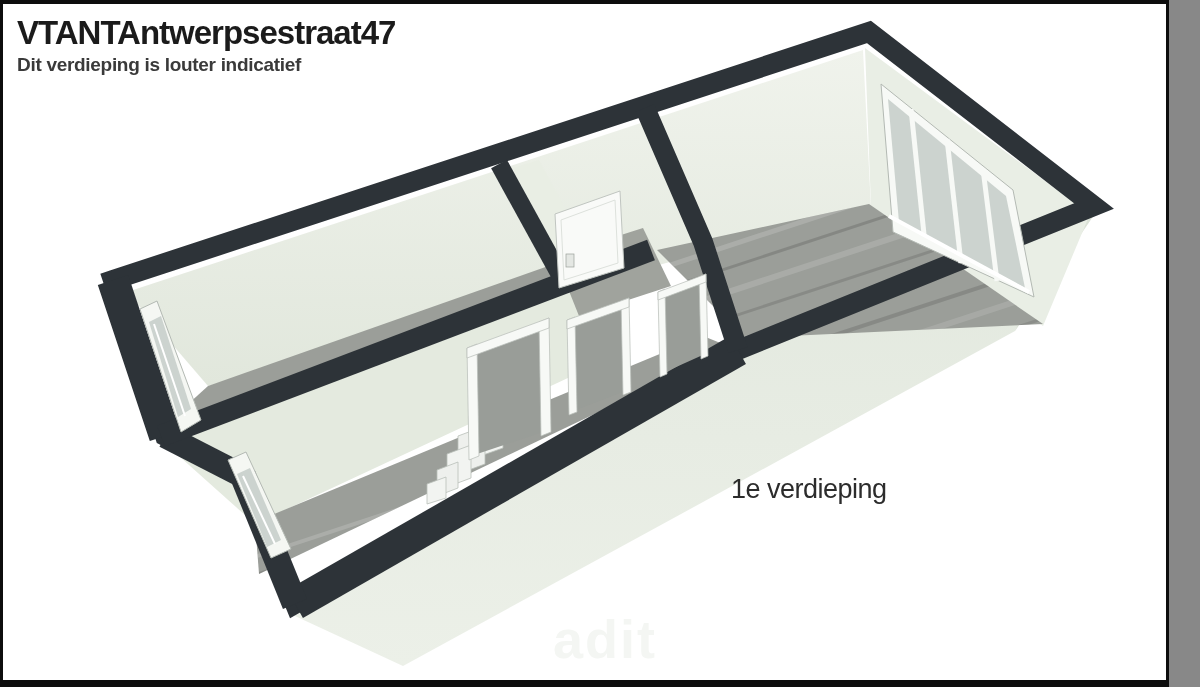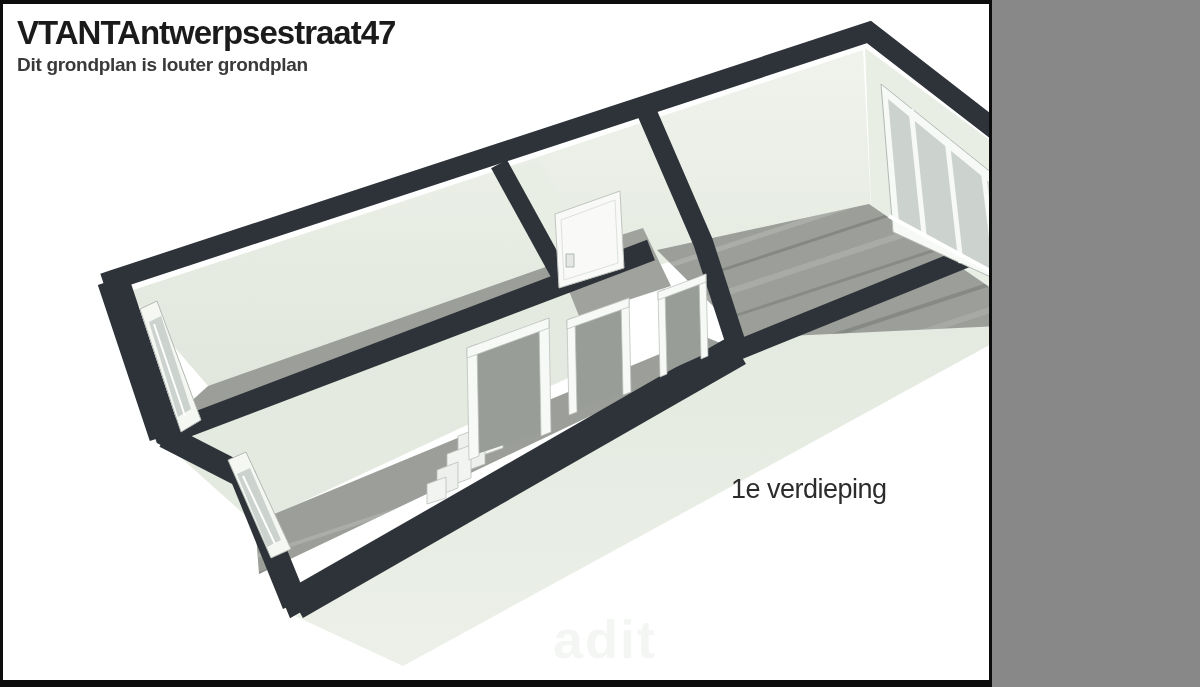--- a/index.html
+++ b/index.html
@@ -1,18 +1,18 @@
 <!DOCTYPE html>
 <html style="--background: #ffffff; --border: #0d0d0d; --wall_cut: #2d3338; --exterior_wall: #e6ebe2; --exterior_wall_shade: #dde4d9; --interior_wall: #eef1e9; --interior_wall_shade: #e4eadf; --floor_wood: #9b9e99; --floor_wood_light: #aaada7; --glass: #ccd3cf; --frame_white: #f7f9f6; --frame_outline: #b3b9b3; --title_text: #1b1b1b; --subtitle_text: #3a3a3a; --label_text: #2c2c2c; --watermark_text: #f4f6f3;"><head>
 <meta charset="utf-8">
 <style>
   html,body{margin:0;padding:0;background:#888;}
   .frame{
     position:relative;
-    width:992px;height:687px;
+    width:1169px;height:687px;
     box-sizing:border-box;
     background:var(--background,#fff);
     border:3px solid var(--border,#0d0d0d);
     border-top-width:4px;
     border-bottom-width:7px;
     overflow:hidden;
     font-family:"Liberation Sans", sans-serif;
   }
   .hdr{position:absolute;left:14px;top:10px;z-index:5;}
   .hdr .title{
@@ -36,21 +36,21 @@
   }
   svg{position:absolute;left:0;top:0;}
 </style>
 </head>
 <body>
 
 <div class="frame">
 
   <div class="hdr">
     <div class="title">VTANTAntwerpsestraat47</div>
-    <div class="subtitle">Dit grondplan is louter grondplan</div>
+    <div class="subtitle">Dit verdieping is louter indicatief</div>
   </div>
 
   <svg width="1200" height="687" viewBox="0 0 1200 687">
     <defs>
       <linearGradient id="gWall" x1="0" y1="0" x2="0" y2="1">
         <stop offset="0" stop-color="#f0f3ec"></stop>
           <stop offset="1" stop-color="#e1e7dc"></stop>
       </linearGradient>
       <linearGradient id="gSkirt" x1="0" y1="0" x2="0" y2="1">
         <stop offset="0" stop-color="#e2e8de"></stop>

